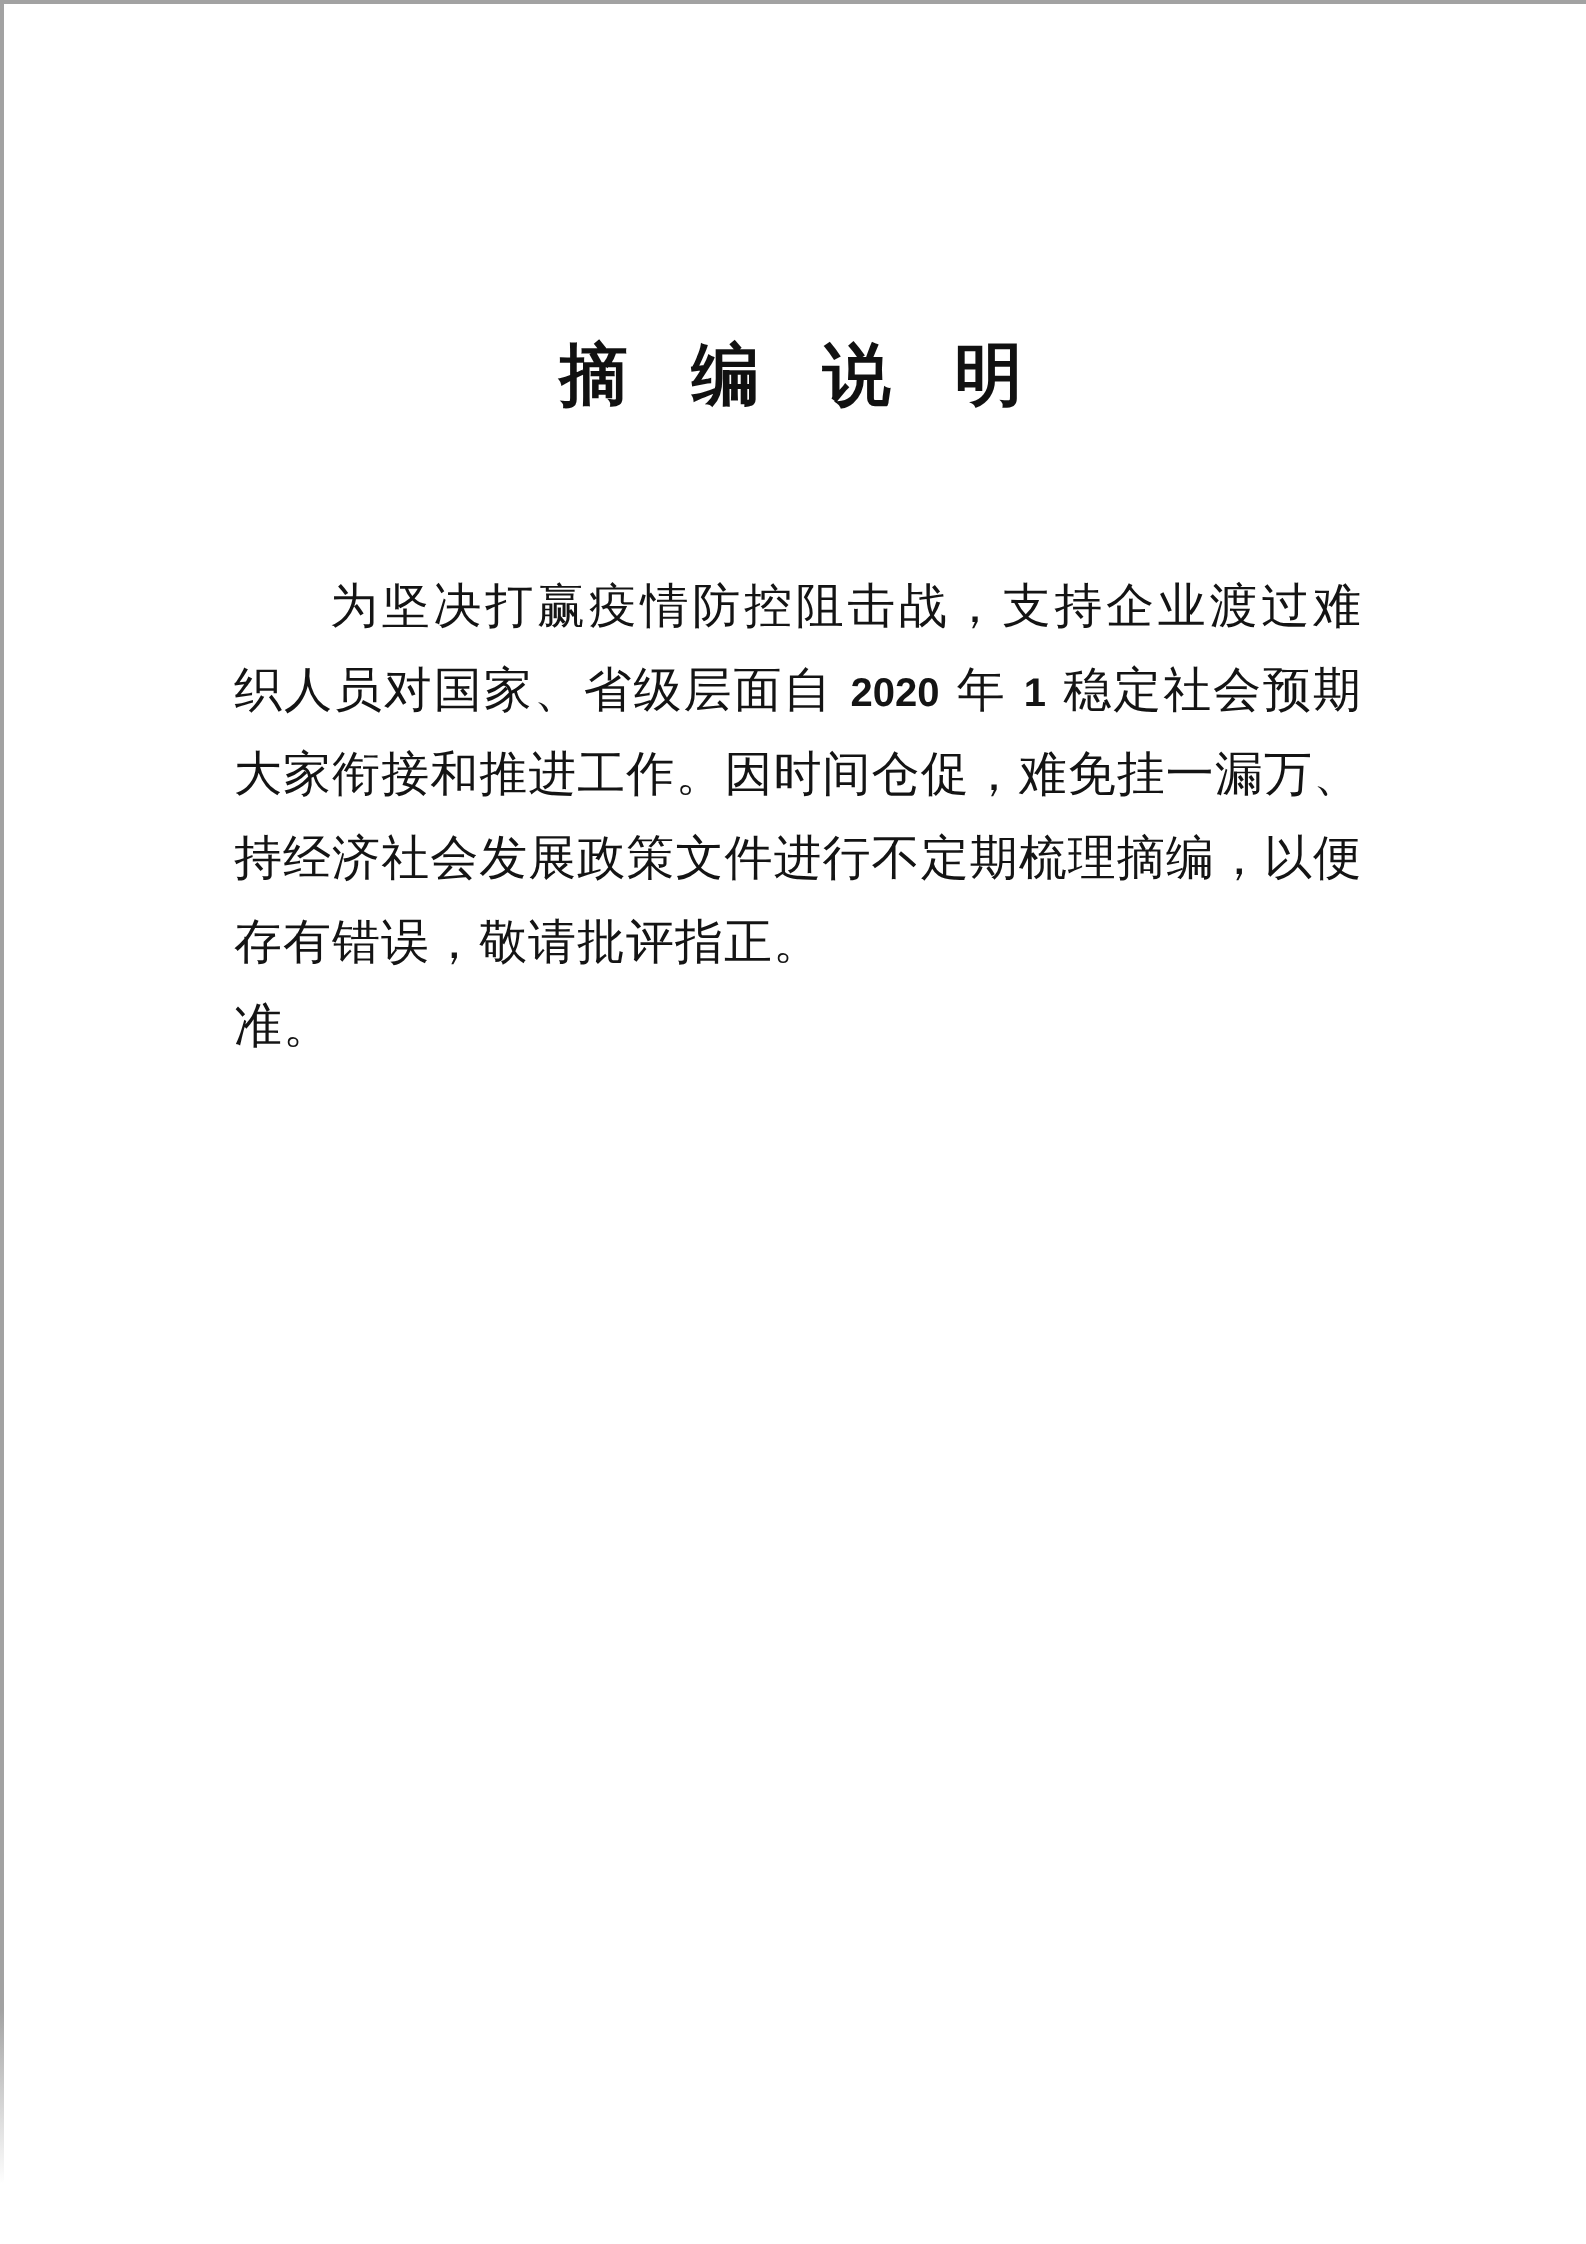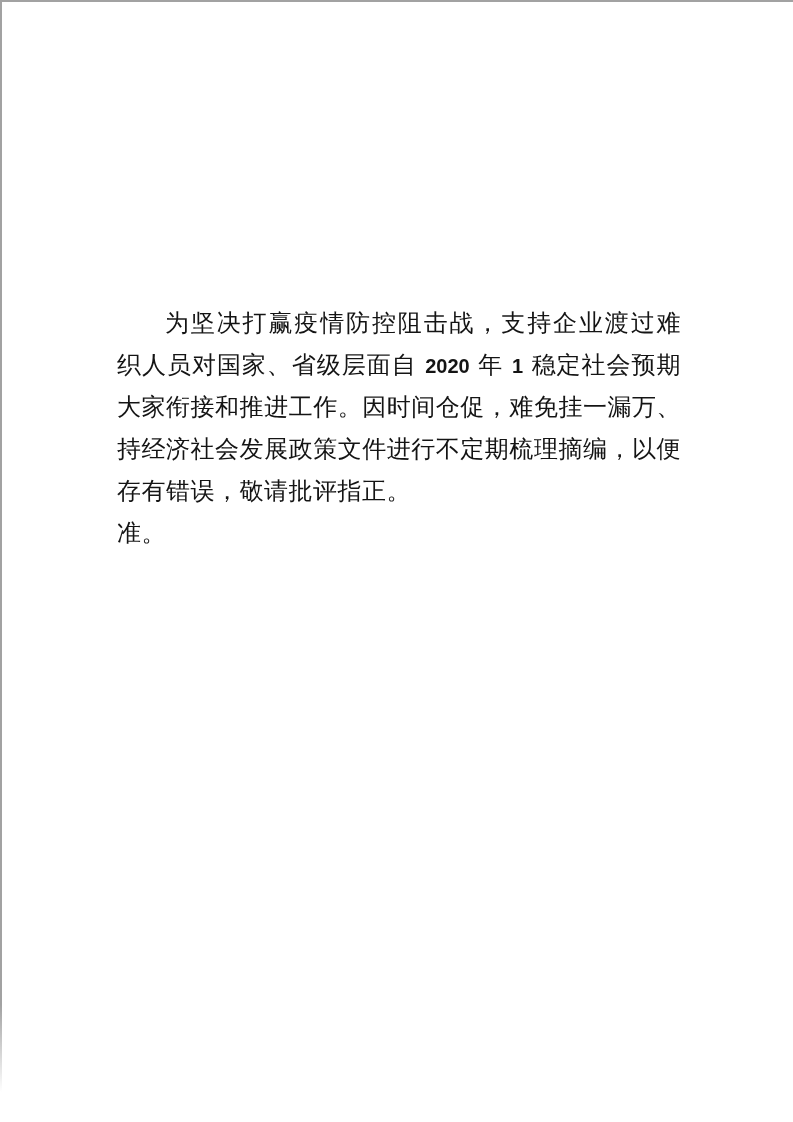--- a/index.html
+++ b/index.html
@@ -50,34 +50,35 @@
     line-height: 42px;
     height: 42px;
     white-space: nowrap;
     letter-spacing: 0.5px;
   }
   .line.just {
     white-space: normal;
     text-align: justify;
     text-align-last: justify;
   }
-  .line.indent { padding-left: 48px; margin-top: 20px; }
+  .line.indent { padding-left: 48px; }
   .num {
     font-family: "Liberation Sans", sans-serif;
     font-weight: 700;
     font-size: 20px;
     letter-spacing: 0;
   }
 </style>
 </head>
 <body>
 
 <div class="page">
   <div class="scan-edge-top"></div>
   <div class="scan-edge-left"></div>
+  <h1 class="title">摘 编 说 明</h1>
   <div class="doc-body">
       <div class="paragraph">
         <div class="line indent just">为坚决打赢疫情防控阻击战，支持企业渡过难</div>
         <div class="line just"><span class="seg">织人员对国家、省级层面自 </span><span class="num">2020</span><span class="seg"> 年 </span><span class="num">1</span><span class="seg"> 稳定社会预期</span></div>
         <div class="line just">大家衔接和推进工作。因时间仓促，难免挂一漏万、</div>
         <div class="line just">持经济社会发展政策文件进行不定期梳理摘编，以便</div>
         <div class="line">存有错误，敬请批评指正。</div>
       </div>
       <div class="paragraph">
         <div class="line">准。</div>

